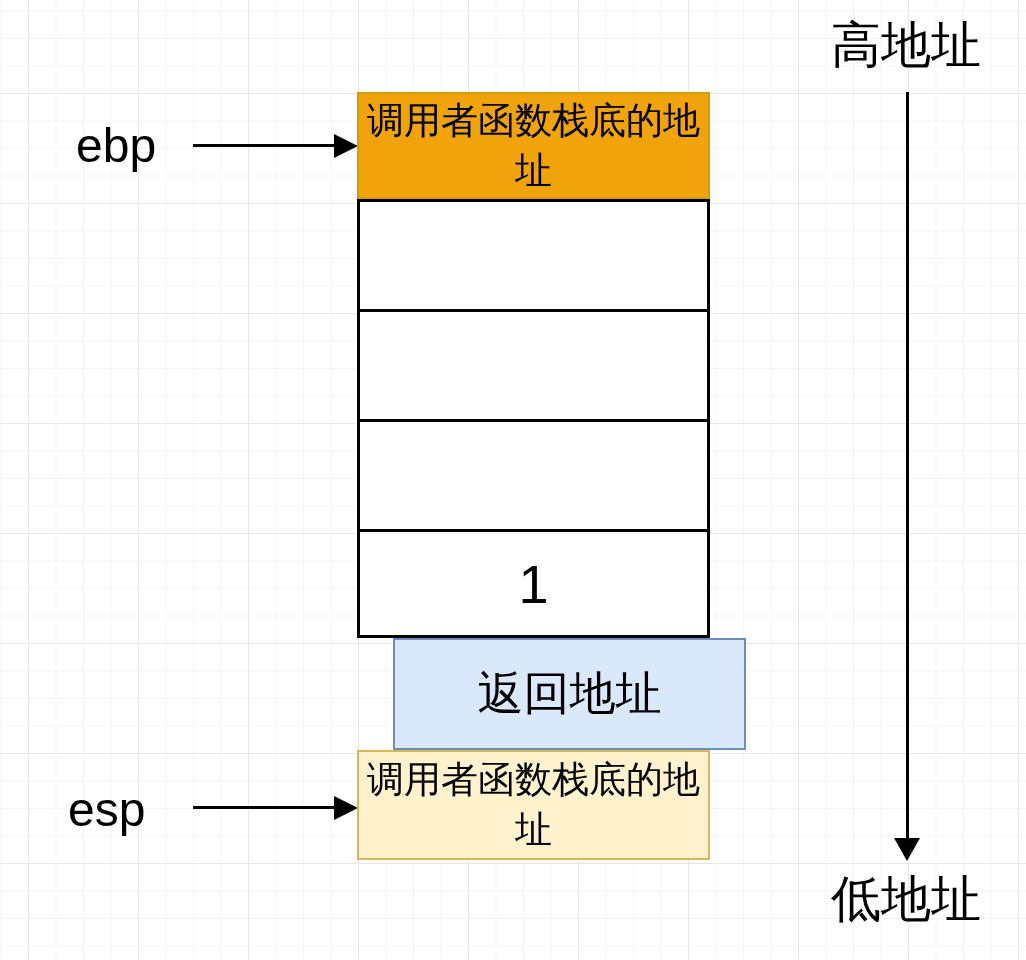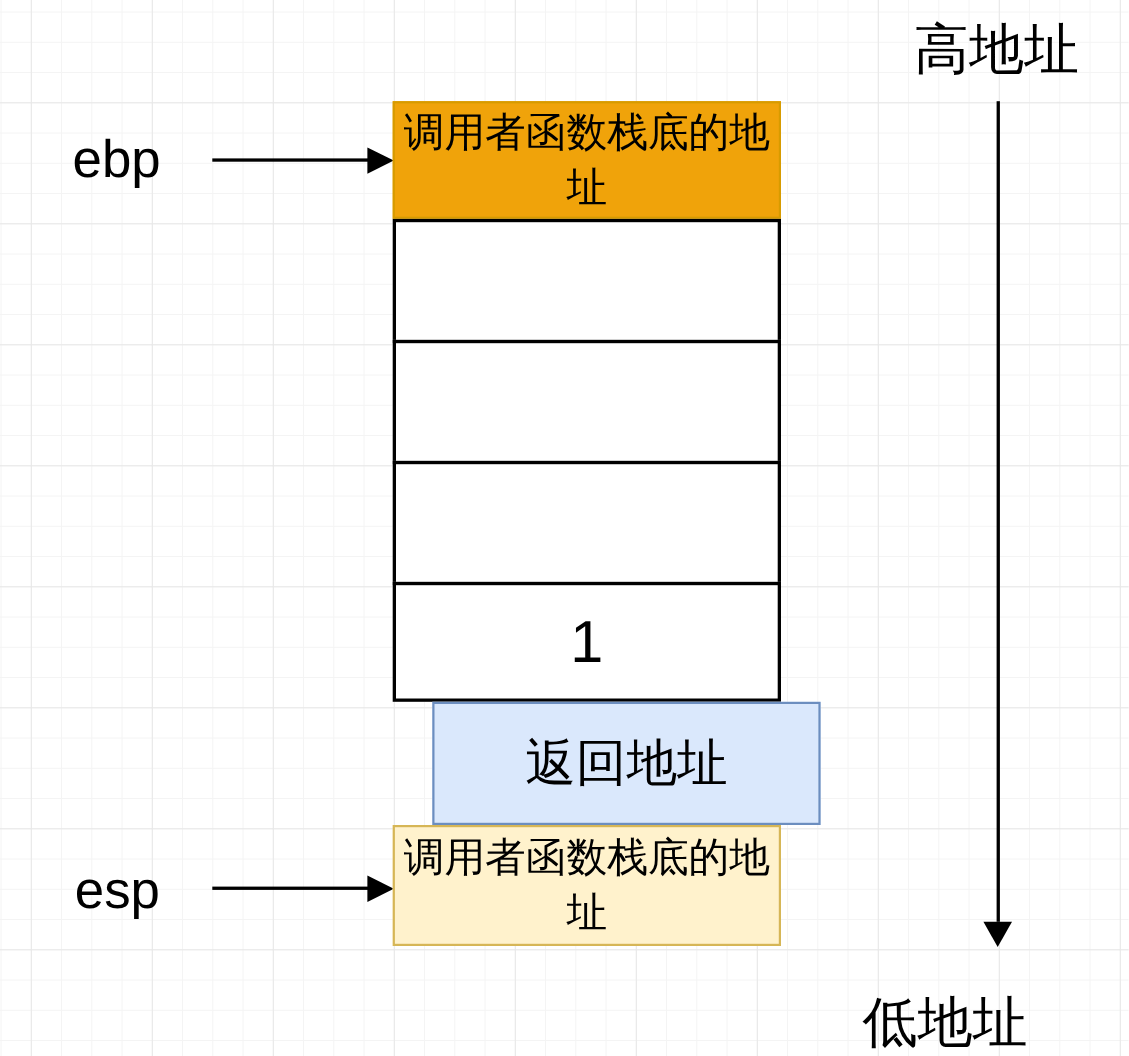--- a/index.html
+++ b/index.html
@@ -87,21 +87,21 @@
     background: #FFF2CC;
     border: 2px solid #D6B656;
     font-size: 37px;
   }
 </style>
 </head>
 <body>
 
 <div id="canvas">
 
-  <div class="abs reg-label" style="left:66px; top:122px;">ebp</div>
+  <div class="abs reg-label" style="left:76px; top:122px;">ebp</div>
   <div class="abs reg-label" style="left:68px; top:786px;">esp</div>
 
   <div>
     <div class="abs h-line" style="left:193px; top:144px; width:142px;"></div>
     <div class="abs head-right" style="left:334px; top:134px;"></div>
   </div>
 
   <div>
     <div class="abs h-line" style="left:193px; top:806px; width:142px;"></div>
     <div class="abs head-right" style="left:334px; top:796px;"></div>
@@ -127,15 +127,15 @@
   </div>
   <div class="cell cell-yellow">
     <span>调用者函数栈底的地址</span>
   </div>
 
   <div class="abs addr-label" style="left:831px; top:20px;">高地址</div>
   <div>
     <div class="abs v-line" style="left:906px; top:92px; height:746px;"></div>
     <div class="abs head-down" style="left:894px; top:838px;"></div>
   </div>
-  <div class="abs addr-label" style="left:784px; top:874px;margin-top:30px;">低地址</div>
+  <div class="abs addr-label" style="left:831px; top:874px;">低地址</div>
 
 </div>
 
 </body></html>

